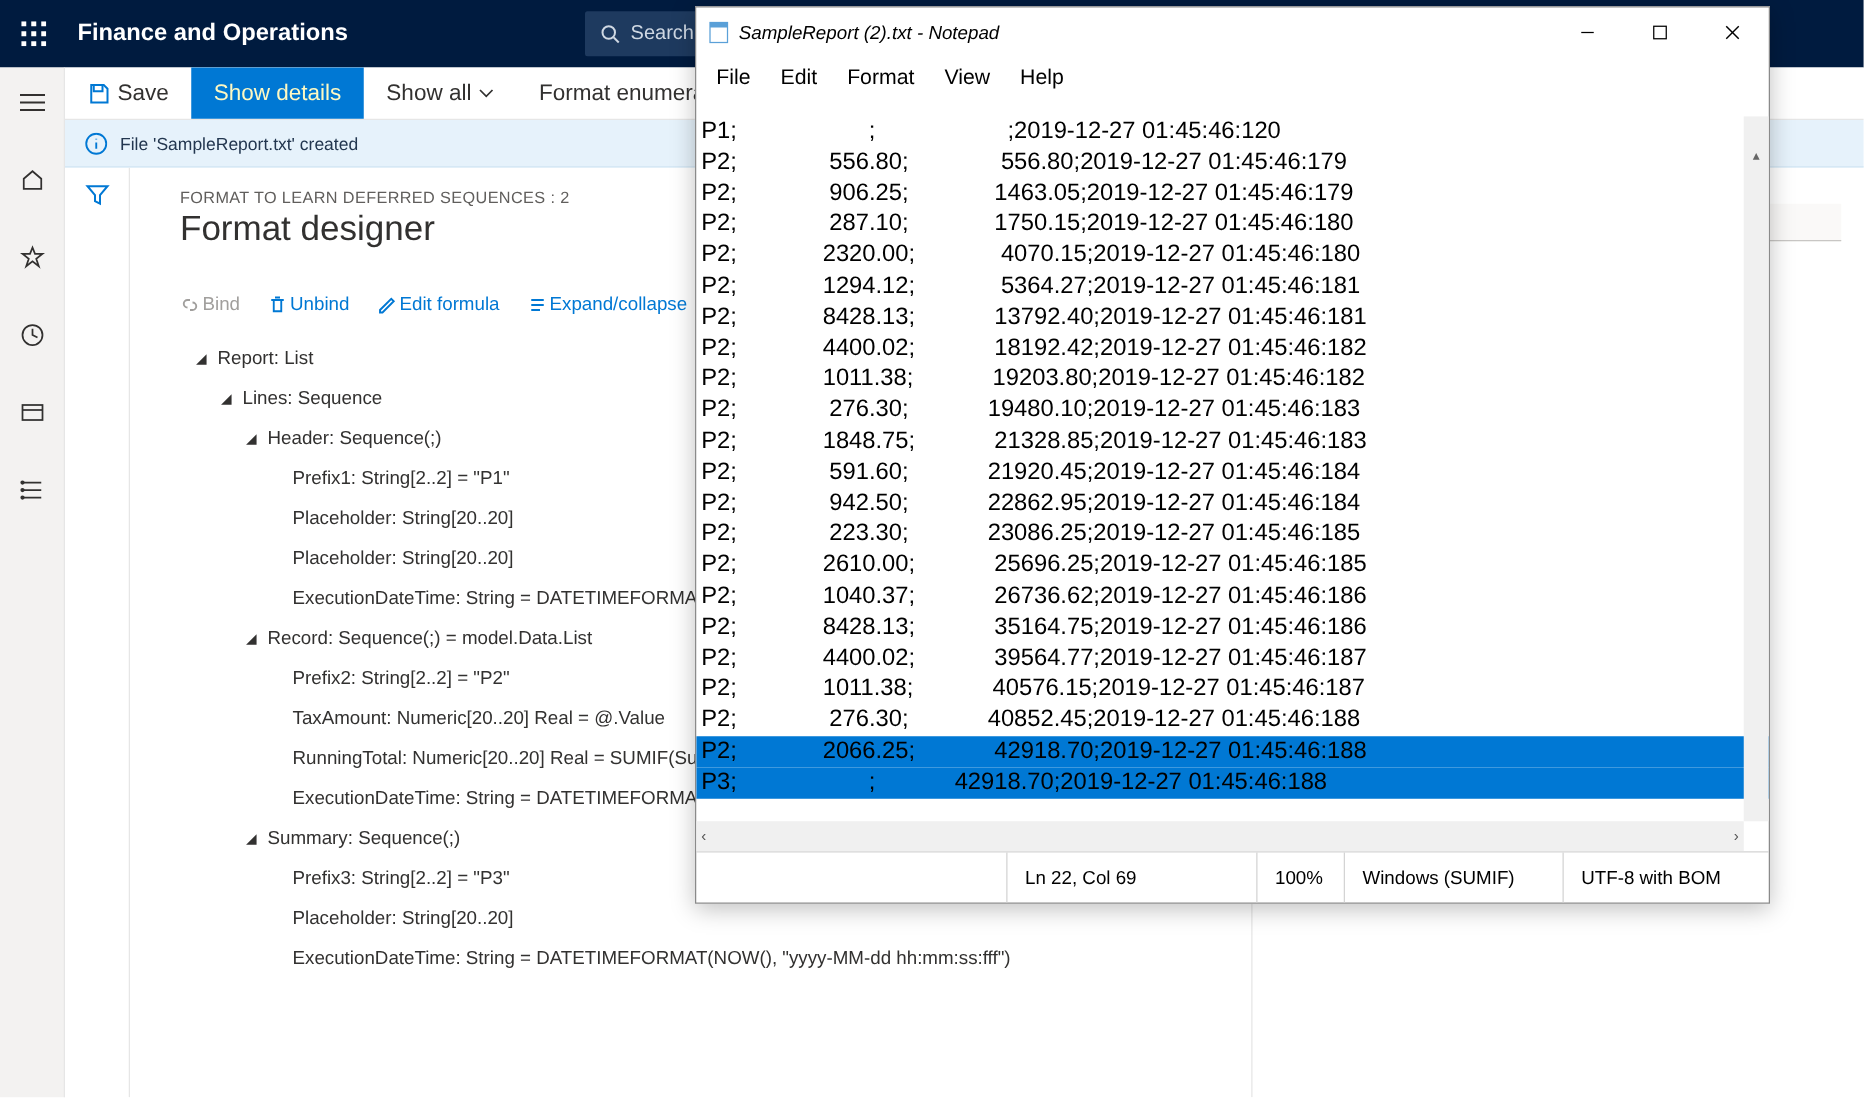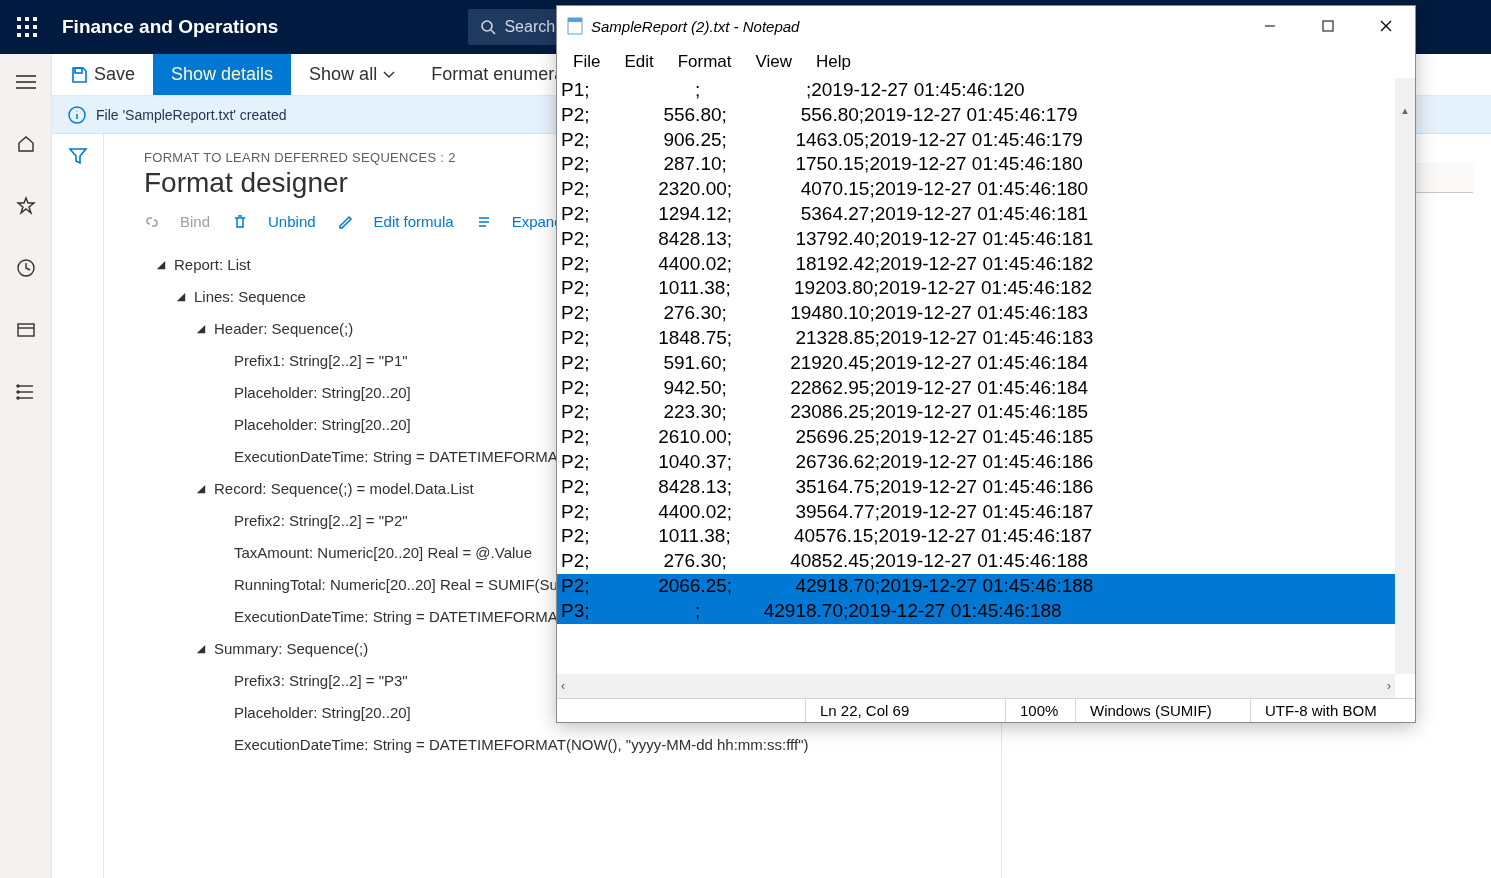--- a/index.html
+++ b/index.html
@@ -26,21 +26,21 @@
 .fo-infobar svg { margin-right: 10px; color: #0078d4; }
 
 .fo-content { flex: 1; display: flex; overflow: hidden; }
 .fo-filtercol { width: 52px; border-right: 1px solid #e6e6e6; display: flex; justify-content: center; padding-top: 12px; }
 .fo-filtercol svg { color: #0078d4; }
 
 .fo-designer { flex: 1; padding: 16px 24px 16px 40px; overflow: hidden; }
 .fo-breadcrumb { font-size: 13px; color: #605e5c; letter-spacing: 0.3px; }
 .fo-pagetitle { font-size: 28px; font-weight: 400; color: #323130; margin-top: 2px; }
 .fo-toolbar { display: flex; gap: 22px; margin-top: 14px; font-size: 15px; }
-.fo-toolbar .tb-btn { display: flex; align-items: center; gap: 20px; cursor: pointer; }
+.fo-toolbar .tb-btn { display: flex; align-items: center; gap: 2px; cursor: pointer; margin-top: 22px; }
 .fo-toolbar .tb-btn.disabled { color: #a19f9d; }
 .fo-toolbar .tb-btn.enabled { color: #0078d4; }
 
 .tree { margin-top: 18px; font-size: 15px; color: #323130; }
 .tree .node { display: flex; align-items: center; height: 32px; white-space: nowrap; }
 .tree .caret { width: 14px; text-align: center; margin-right: 4px; color: #323130; font-size: 11px; user-select: none; }
 .tree .ind { display: inline-block; }
 .tree .node.selected { background: #d9eaf7; }
 .tree .node .txt { padding-left: 2px; }
 
@@ -55,28 +55,28 @@
 .notepad { position: absolute; top: 5px; left: 556px; width: 860px; height: 718px; background: #fff; border: 1px solid #8a8a8a; box-shadow: 0 4px 18px rgba(0,0,0,0.25); display: flex; flex-direction: column; }
 .np-titlebar { height: 40px; display: flex; align-items: center; padding-left: 8px; font-style: italic; }
 .np-titlebar .np-icon { width: 20px; height: 20px; margin-right: 6px; }
 .np-title { font-size: 15px; color: #000; }
 .np-winbtns { margin-left: auto; display: flex; }
 .np-winbtns .wbtn { width: 58px; height: 40px; display: flex; align-items: center; justify-content: center; cursor: pointer; }
 
 .np-menubar { height: 32px; display: flex; align-items: center; padding-left: 6px; gap: 4px; font-size: 17px; }
 .np-menubar .mitem { padding: 2px 10px; cursor: pointer; }
 
-.np-body { flex: 1; position: relative; overflow: hidden; font-family: "Consolas", "Courier New", monospace; font-size: 19px; line-height: 24.8px; white-space: pre; color: #000; }
+.np-body { flex: 1; position: relative; overflow: hidden; font-family: "Consolas", "Courier New", monospace; font-size: 19px; line-height: 24.8px; white-space: pre; color: #000; margin-top: 15px; }
 .np-body .line { padding-left: 4px; }
 .np-body .line.sel { background: #0078d4; color: #000000; }
 .np-scroll-v { position: absolute; right: 0; top: 0; bottom: 24px; width: 20px; background: #f0f0f0; }
 .np-scroll-v::before { content: ""; display:block; width:12px; height:12px; margin:4px auto; }
 .np-scroll-h { position: absolute; left: 0; right: 20px; bottom: 0; height: 24px; background: #f0f0f0; display: flex; align-items: center; justify-content: space-between; padding: 0 4px; color: #555; font-size: 12px; }
 
-.np-status { height: 24px; border-top: 1px solid #d4d4d4; display: flex; align-items: center; font-size: 15px; color: #000; }
+.np-status { height: 41px; border-top: 1px solid #d4d4d4; display: flex; align-items: center; font-size: 15px; color: #000; }
 .np-status .cell { border-left: 1px solid #d4d4d4; padding: 0 14px; height: 100%; display: flex; align-items: center; }
 .np-status .spacer { flex: 1; }
 </style>
 </head>
 <body>
 
 <div class="fo-header">
   <div class="fo-waffle">
     <svg width="20" height="20" viewBox="0 0 20 20" fill="#fff">
         <rect x="0" y="0" width="4" height="4"></rect>

